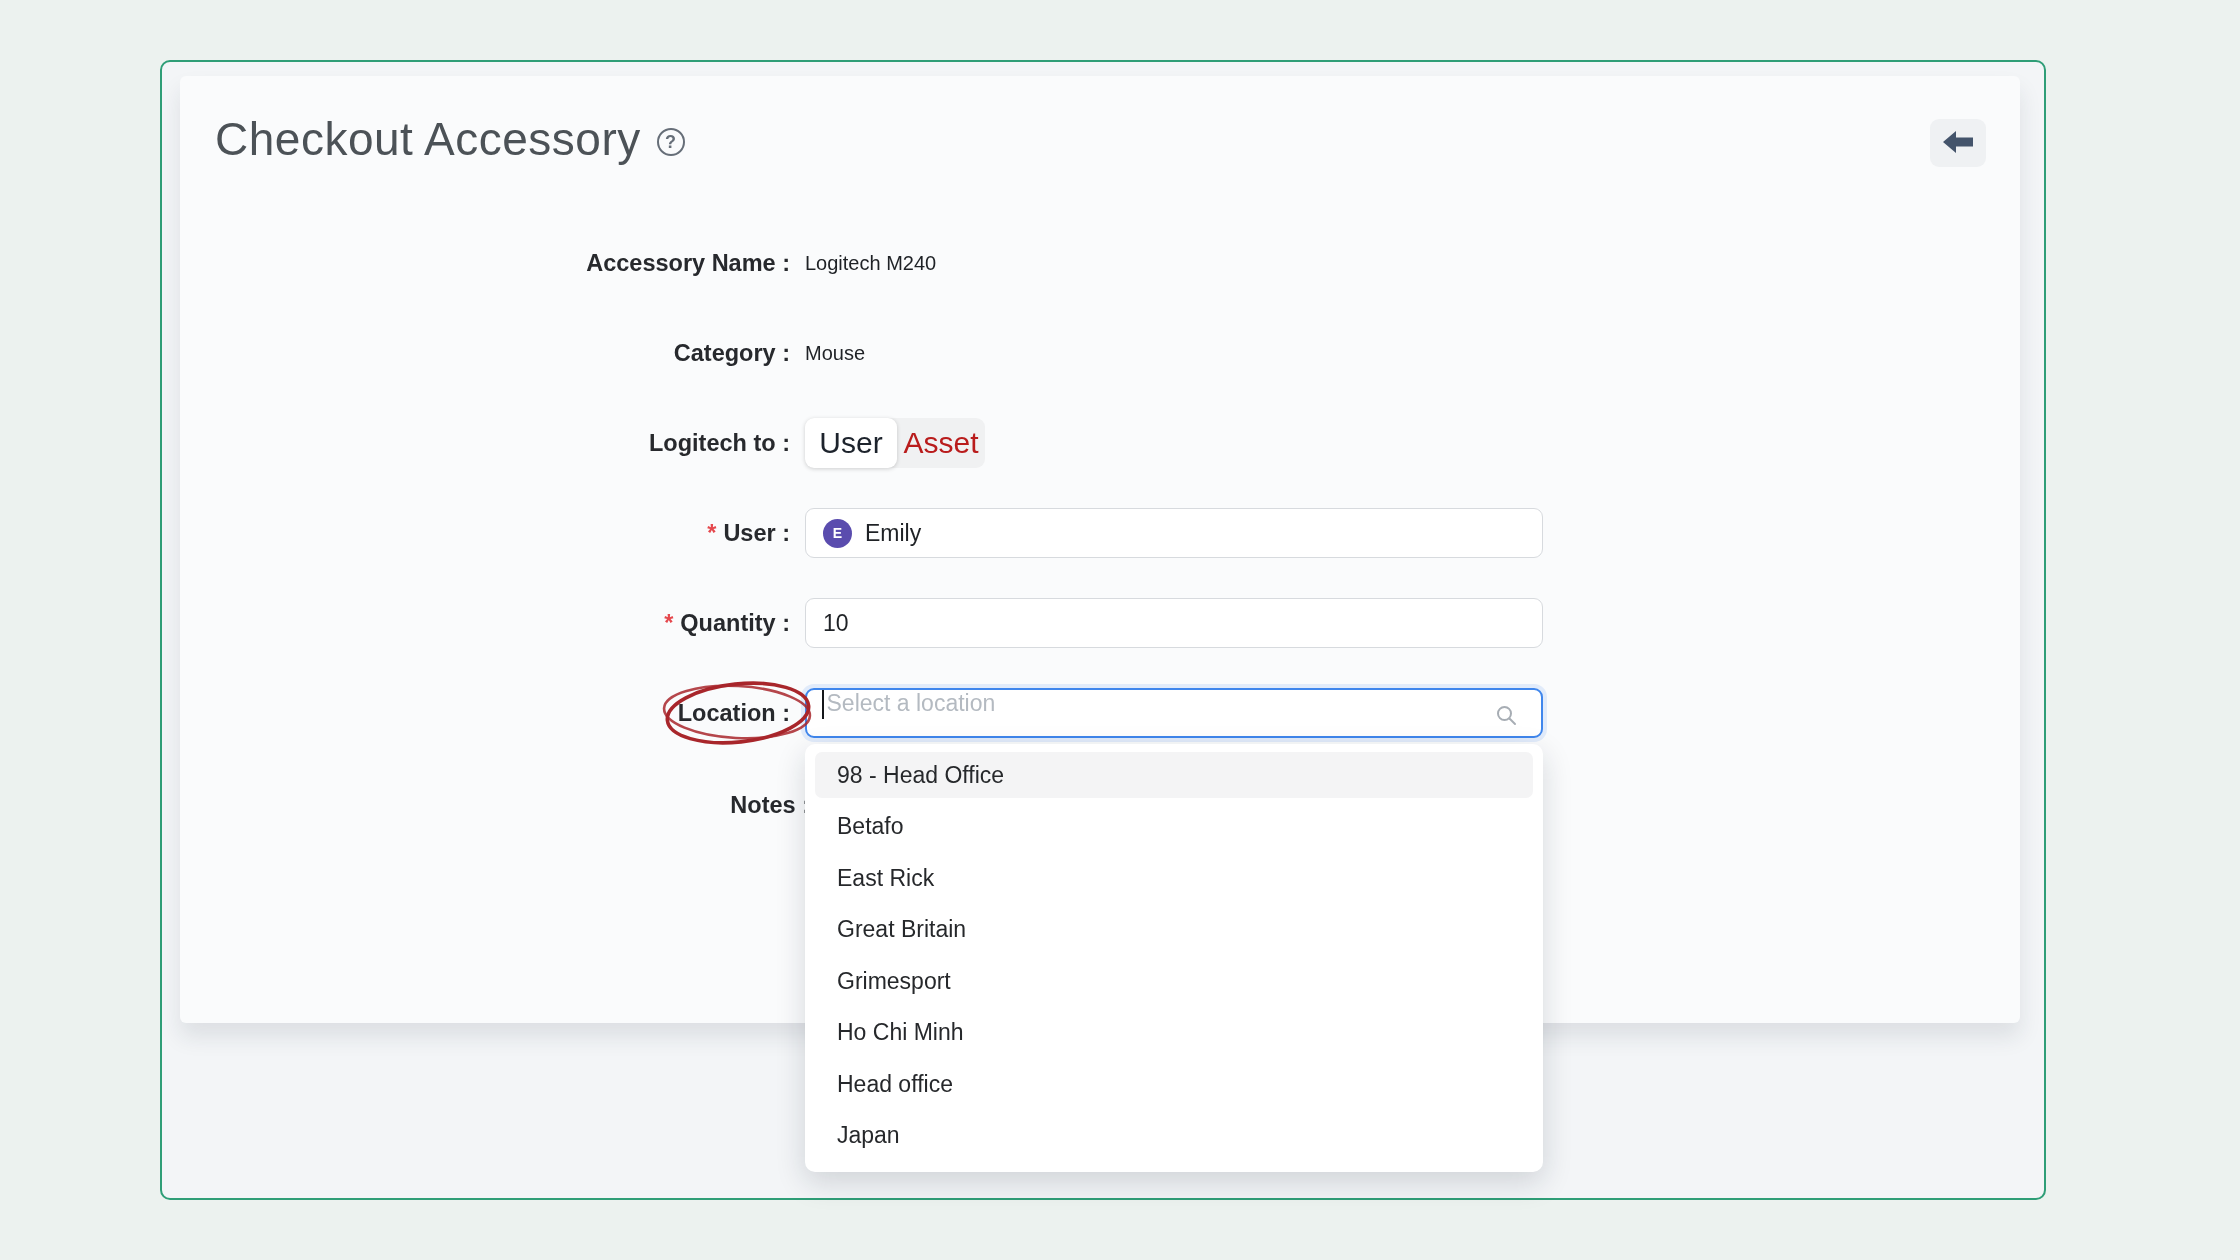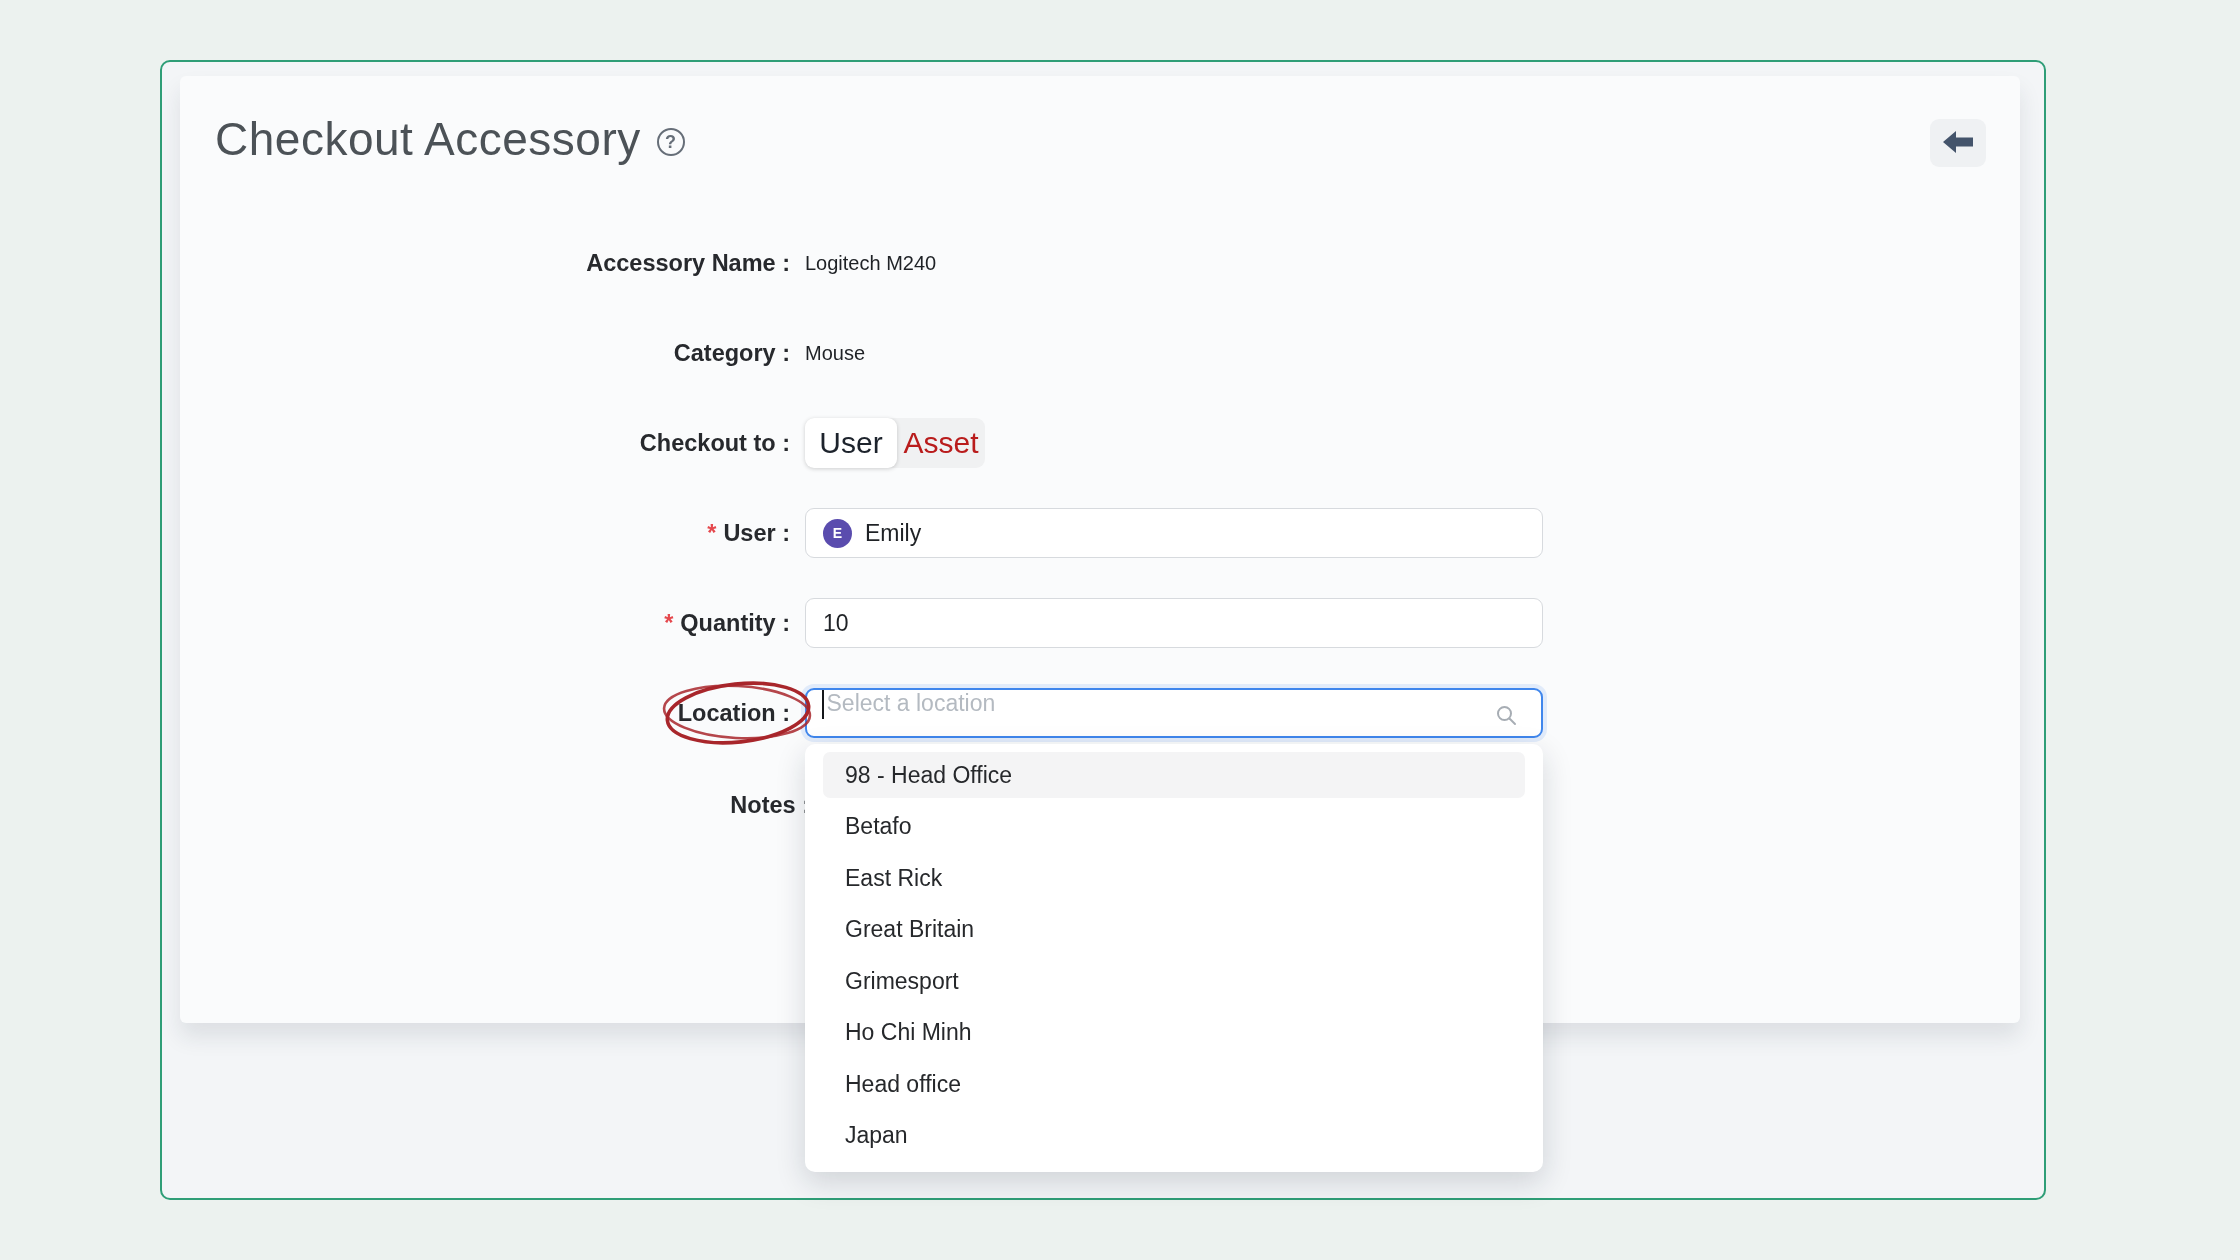--- a/index.html
+++ b/index.html
@@ -127,21 +127,21 @@
     position:absolute; left:478px; top:598px;
     width:162px; height:78px; pointer-events:none; z-index:30;
   }
 
   
   .dropdown {
     position:absolute; left:625px; top:668px;
     width:738px; height:428px;
     background:#ffffff; border-radius:10px;
     box-shadow:0 10px 30px rgba(20,30,50,0.16);
-    padding:8px 18px;
+    padding:8px 10px;
     z-index:20;
   }
   .option {
     height:46px; margin-bottom:5.5px;
     display:flex; align-items:center;
     padding-left:22px;
     font-size:23px; color:#26282b;
     border-radius:7px;
     cursor:pointer;
   }
@@ -174,21 +174,21 @@
     </div>
 
     <div class="row row-category">
       <div class="label">Category :</div>
       <div class="control">
         <span class="static-value">Mouse</span>
       </div>
     </div>
 
     <div class="row row-checkout">
-      <div class="label">Checkout to :</div>
+      <div class="label">Logitech to :</div>
       <div class="control">
         <div class="segmented">
           <div class="seg active">User</div>
           <div class="seg inactive">Asset</div>
         </div>
       </div>
     </div>
 
     <div class="row row-user">
       <div class="label"><span class="req">*</span><span>User :</span></div>

